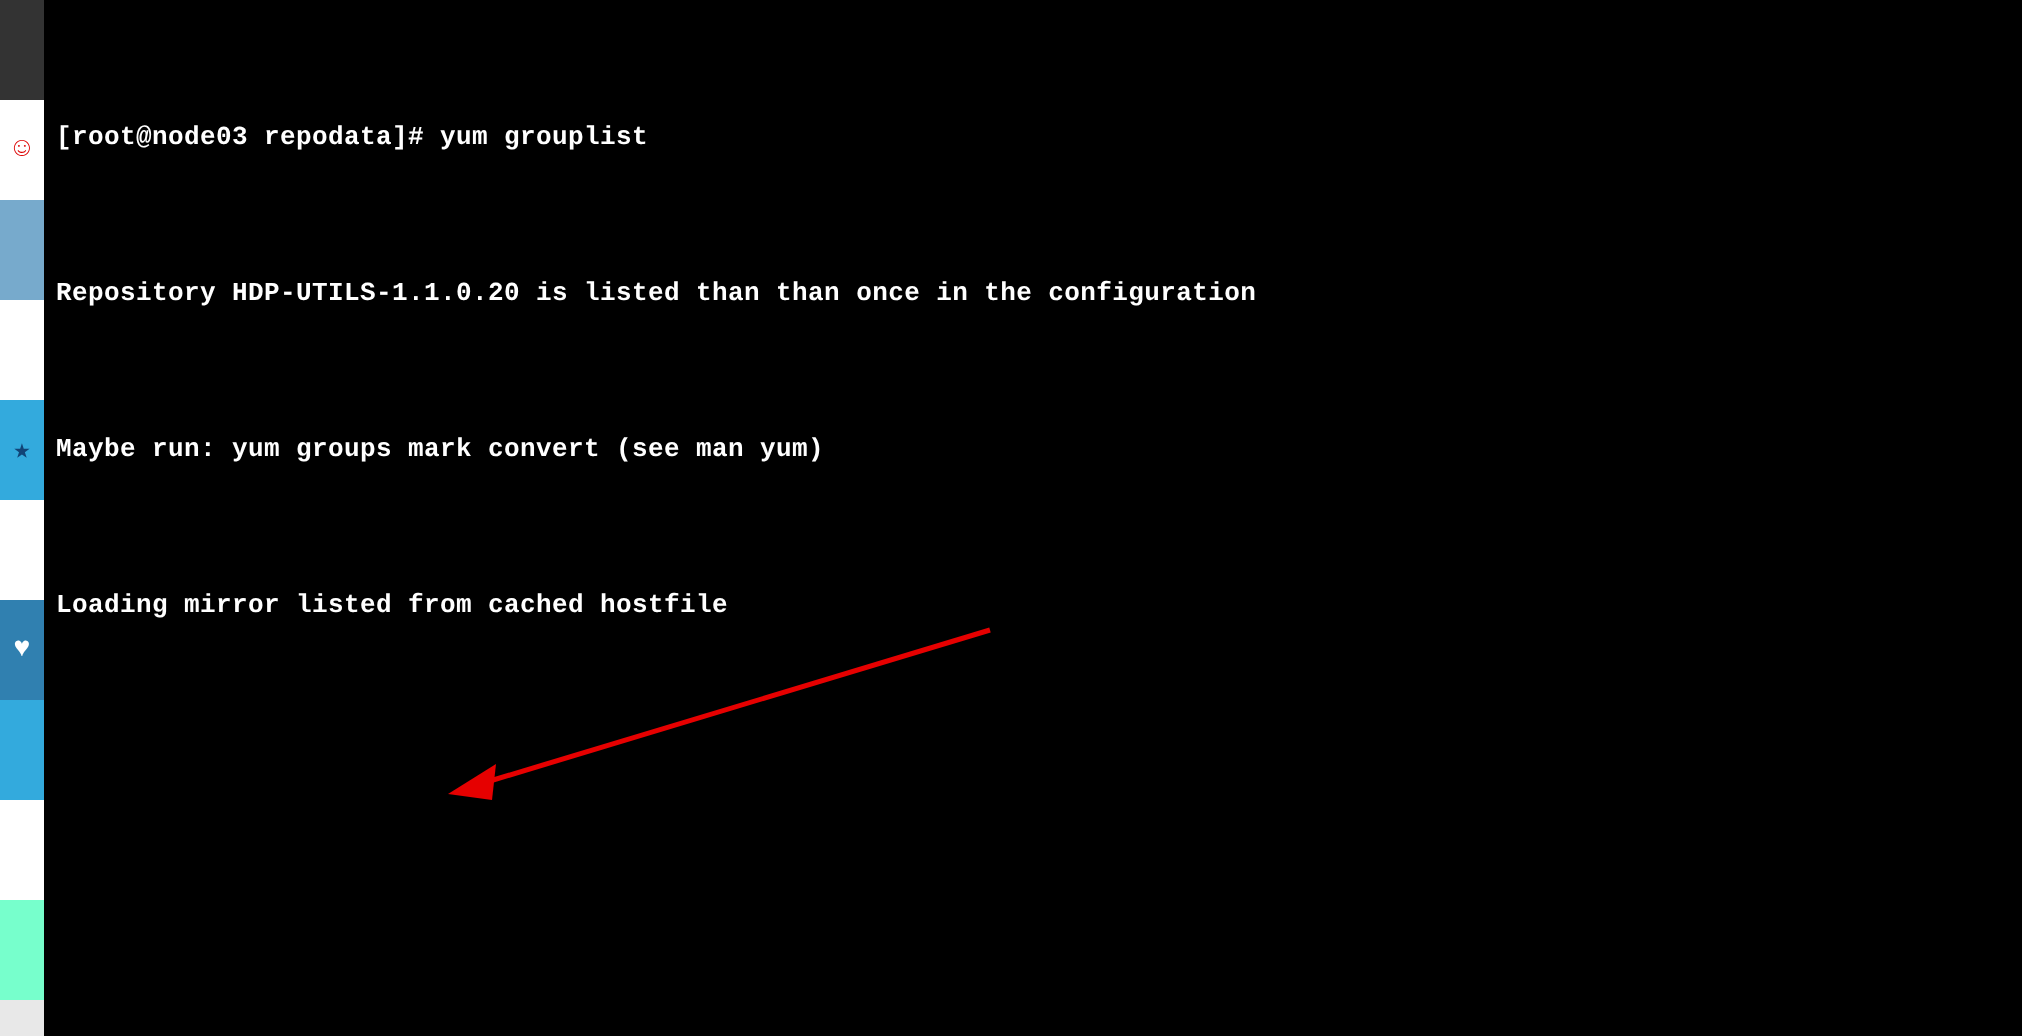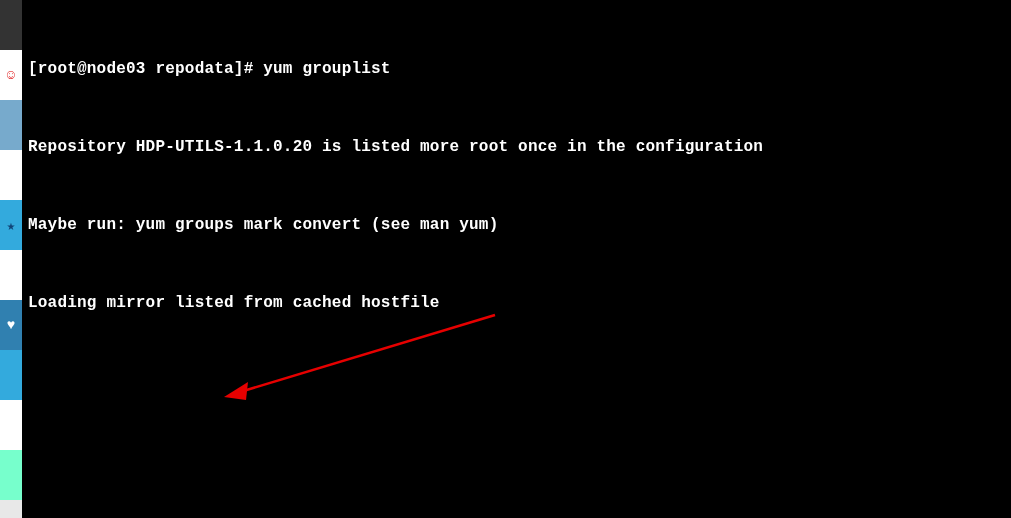--- a/index.html
+++ b/index.html
@@ -32,21 +32,21 @@
     .ico-c { background: #7ac; color: #036; }
     .ico-d { background: #fff; color: #000; }
     .ico-e { background: #3ad; color: #147; }
     .ico-f { background: #fff; color: #333; }
     .ico-g { background: #3080b0; color: #fff; }
     .ico-h { background: #7fc; color: #074; }
     .terminal {
       flex: 1;
       background: #000;
       color: #fff;
-      font-size: 16px;
+      font-size: 13px;
       line-height: 26px;
       padding: 4px 4px 0 6px;
       white-space: pre;
       letter-spacing: 0.2px;
       font-weight: bold;
       position: relative;
       overflow: hidden;
     }
     .term-line { white-space: pre; }
     .arrow-overlay {
@@ -69,21 +69,21 @@
   <div class="sidebar-icon ico-e">★</div>
   <div class="sidebar-icon ico-f"></div>
   <div class="sidebar-icon ico-g">♥</div>
   <div class="sidebar-icon ico-e"></div>
   <div class="sidebar-icon ico-d"></div>
   <div class="sidebar-icon ico-h"></div>
 </div>
 
 <div class="terminal">
   <div class="term-line"><span>[root@node03 repodata]# </span><span>yum grouplist</span></div>
-  <div class="term-line">Repository HDP-UTILS-1.1.0.20 is listed more root once in the configuration</div>
+  <div class="term-line">Repository HDP-UTILS-1.1.0.20 is listed than than once in the configuration</div>
   <div class="term-line">Maybe run: yum groups mark convert (see man yum)</div>
   <div class="term-line">Loading mirror listed from cached hostfile</div>
   
   
   
   
   
   
   
   

